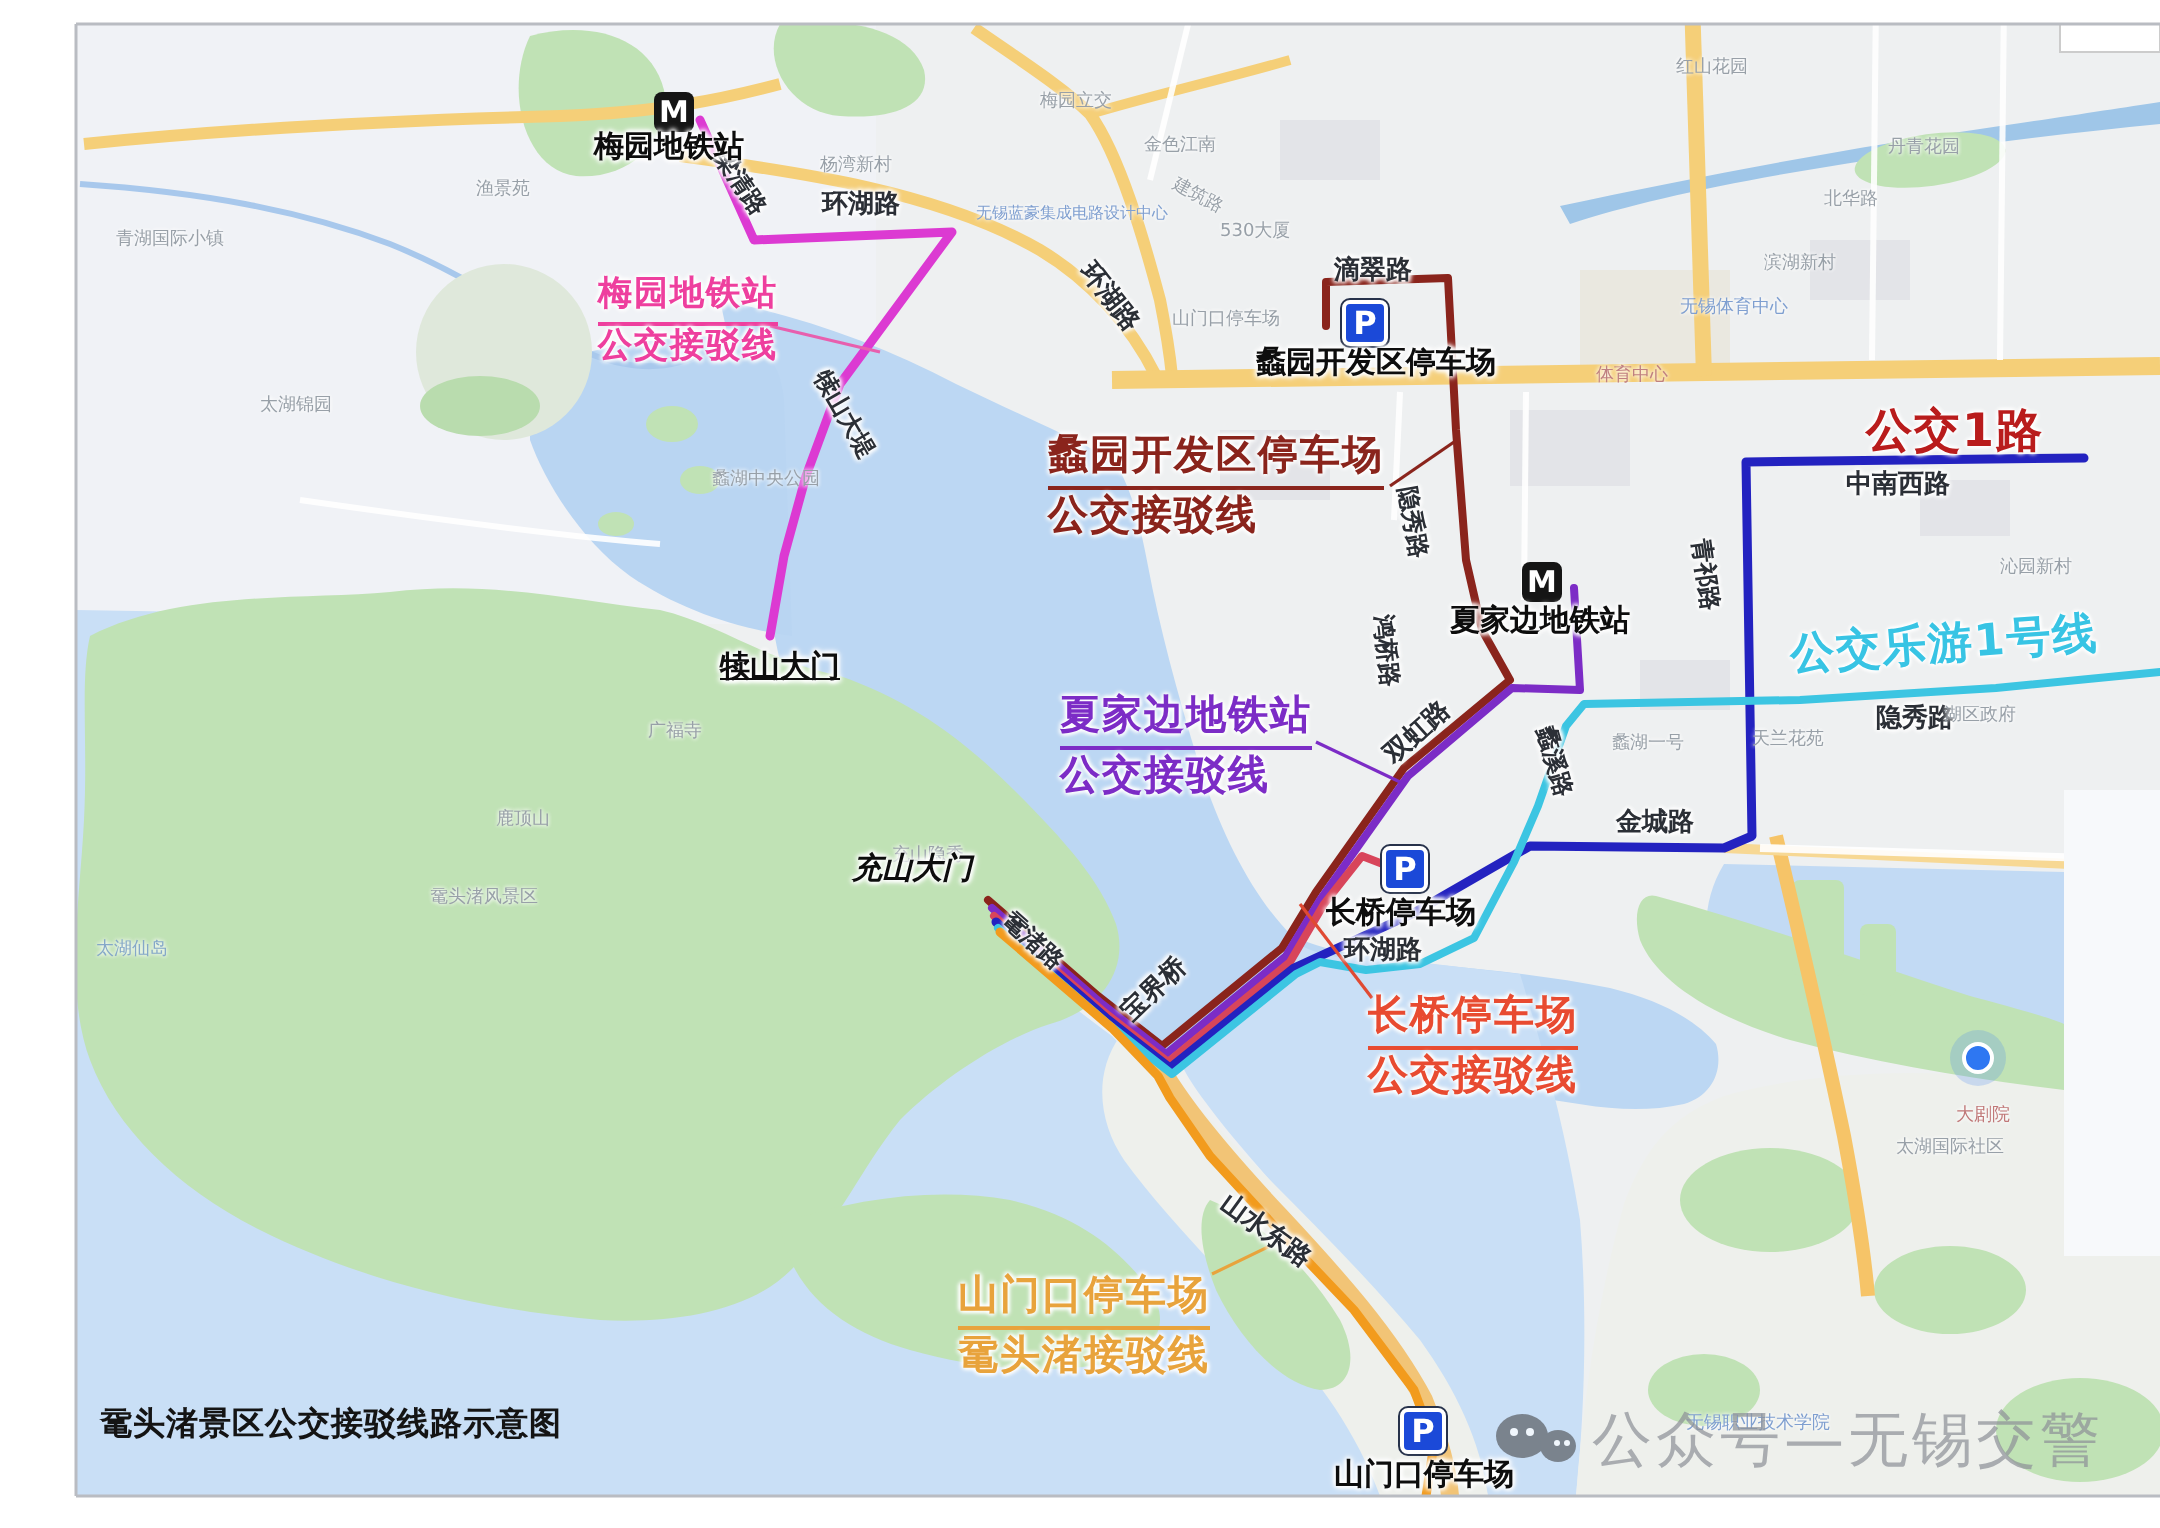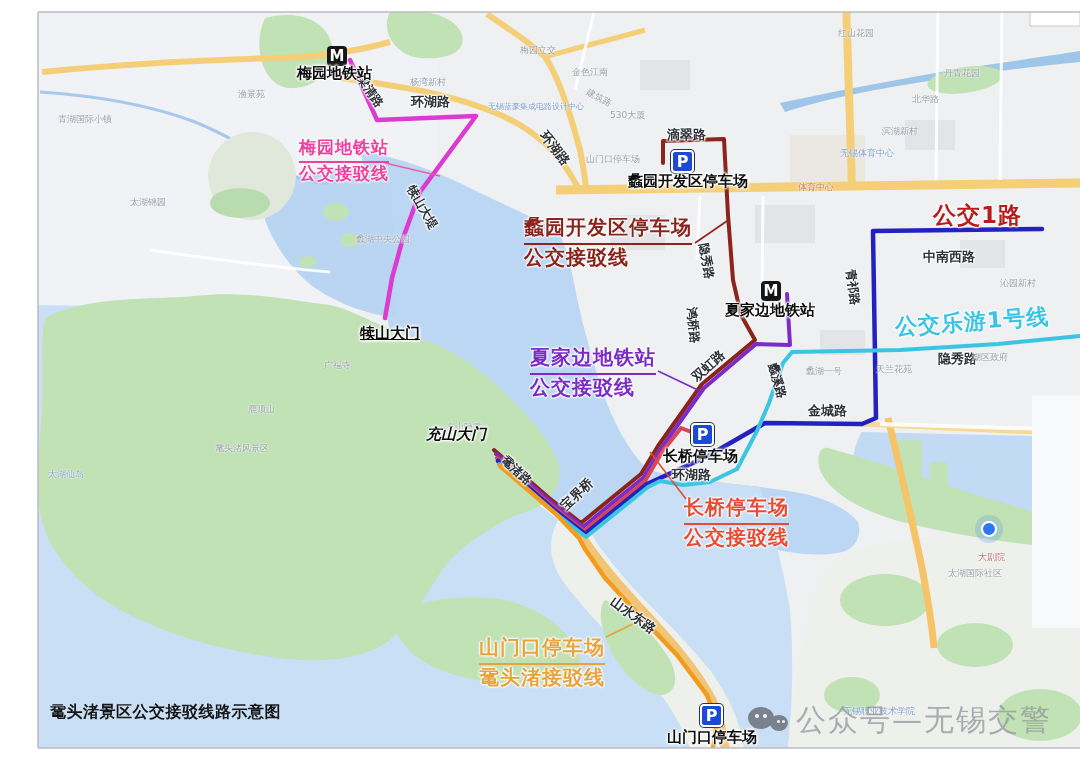--- a/index.html
+++ b/index.html
@@ -146,21 +146,21 @@
   <div id="labels-layer">
       <div class="lbl road" style="left: 411px; top: 93px;">环湖路</div>
       <div class="lbl road" style="left: 543px; top: 124px; transform: rotate(52deg);">环湖路</div>
       <div class="lbl road" style="left: 667px; top: 126px;">滴翠路</div>
       <div class="lbl road" style="left: 703px; top: 235px; font-size: 12px; transform: rotate(80deg);">隐秀路</div>
       <div class="lbl road" style="left: 691px; top: 299px; font-size: 12px; transform: rotate(84deg);">鸿桥路</div>
       <div class="lbl road" style="left: 694px; top: 370px; transform: rotate(-42deg);">双虹路</div>
       <div class="lbl road" style="left: 772px; top: 355px; font-size: 12px; transform: rotate(74deg);">蠡溪路</div>
       <div class="lbl road" style="left: 808px; top: 402px;">金城路</div>
       <div class="lbl road" style="left: 850px; top: 261px; font-size: 12px; transform: rotate(82deg);">青祁路</div>
-      <div class="lbl road" style="left: 923px; top: 233px; margin-top: 15px;">中南西路</div>
+      <div class="lbl road" style="left: 923px; top: 233px;">中南西路</div>
       <div class="lbl road" style="left: 938px; top: 350px;">隐秀路</div>
       <div class="lbl road" style="left: 672px; top: 466px;">环湖路</div>
       <div class="lbl road" style="left: 563px; top: 499px; transform: rotate(-44deg);">宝界桥</div>
       <div class="lbl road" style="left: 503px; top: 450px; font-size: 12px; transform: rotate(42deg);">鼋渚路</div>
       <div class="lbl road" style="left: 612px; top: 591px; transform: rotate(36deg);">山水东路</div>
       <div class="lbl road" style="left: 410px; top: 178px; font-size: 12px; transform: rotate(60deg);">犊山大堤</div>
       <div class="lbl road" style="left: 360px; top: 68px; font-size: 12px; transform: rotate(56deg);">梁清路</div>
       <div class="lbl poi" style="left: 520px; top: 44px;">梅园立交</div>
       <div class="lbl poi" style="left: 410px; top: 76px;">杨湾新村</div>
       <div class="lbl poi" style="left: 572px; top: 66px;">金色江南</div>

